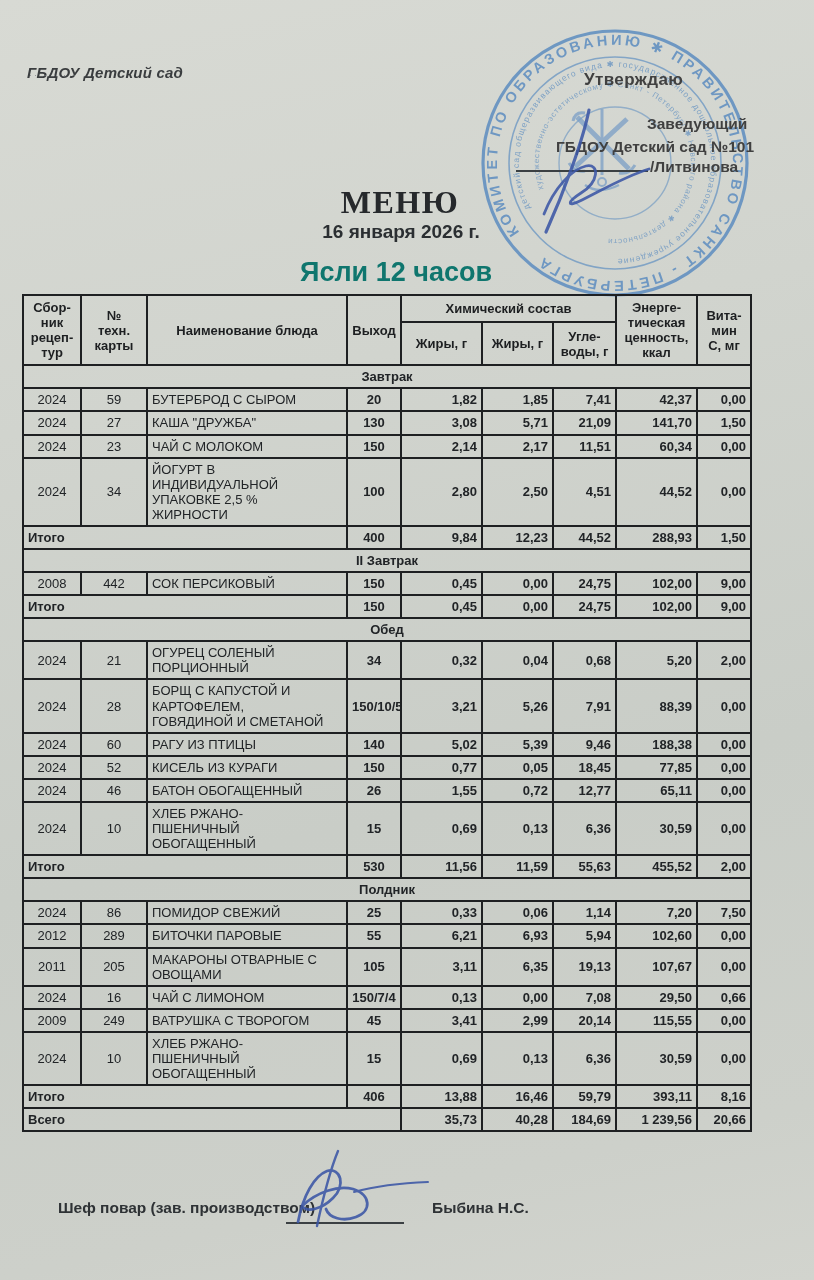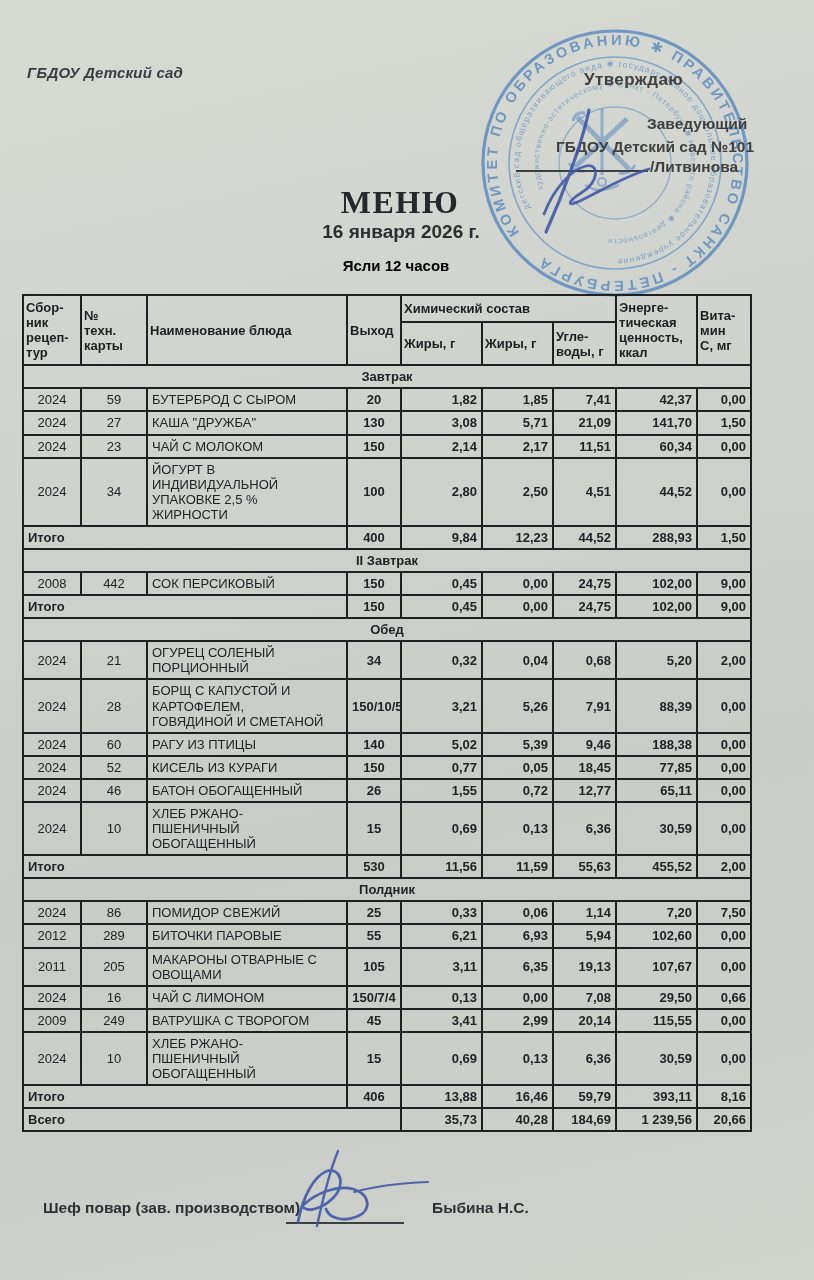--- a/index.html
+++ b/index.html
@@ -26,48 +26,48 @@
     position:absolute;left:400px;top:184px;transform:translateX(-50%);
     font-family:"Liberation Serif","DejaVu Serif",serif;
     font-size:32px;font-weight:700;letter-spacing:1.5px;color:#26292c;z-index:3;
   }
   .doc-date{
     position:absolute;left:401px;top:221px;transform:translateX(-50%);
     font-size:19px;font-weight:700;color:#2b2f32;z-index:3;white-space:nowrap;
   }
   .doc-subtitle{
     position:absolute;left:396px;top:257px;transform:translateX(-50%);
-    font-size:15px;font-weight:700;color:#000000;z-index:3;white-space:nowrap;
+    font-size:27px;font-weight:700;color:#0f766e;z-index:3;white-space:nowrap;
   }
   
   .stamp{position:absolute;left:479px;top:27px;width:272px;height:272px;z-index:1;filter:blur(.4px);opacity:.85;}
   
   .ink{position:absolute;left:0;top:0;width:814px;height:1280px;z-index:4;pointer-events:none;}
   
   table.menu{
     position:absolute;left:22px;top:294px;width:728px;z-index:2;
     border-collapse:collapse;table-layout:fixed;
   }
   table.menu td,table.menu th{
     border:2px solid #1e2022;padding:3px 4px;
     font-size:13px;line-height:1.16;vertical-align:middle;
     overflow:hidden;
   }
   table.menu th{
-    font-weight:700;text-align:left;white-space:pre-line;padding:4px 2px;color:#1d1f21;
+    font-weight:700;text-align:center;white-space:pre-line;padding:4px 2px;color:#1d1f21;
   }
   .section-title{font-size:16.5px;font-weight:700;text-align:center;padding:4px 2px;}
   .col-book,.col-card{text-align:center;font-weight:400;}
   .col-dish{text-align:left;font-weight:400;white-space:pre-line;}
   .col-yield{text-align:center;font-weight:700;font-size:12.5px;}
   .col-num{text-align:right;font-weight:700;padding-right:5px;}
   .total-row td{font-weight:700;}
   .total-label{text-align:left;font-weight:700;}
   
-  .footer-label{position:absolute;left:43px;top:1199px;font-size:15.5px;font-weight:700;color:#2e3235;z-index:2;}
+  .footer-label{position:absolute;left:58px;top:1199px;font-size:15.5px;font-weight:700;color:#2e3235;z-index:2;}
   .footer-underline{position:absolute;left:286px;top:1202px;width:118px;border-bottom:2px solid #3b4043;height:20px;z-index:2;}
   .footer-name{position:absolute;left:432px;top:1199px;font-size:15.5px;font-weight:700;color:#2e3235;z-index:2;}
 </style>
 </head>
 <body>
 
 <div class="org-label">ГБДОУ Детский сад</div>
 <div class="org-marks">·· · ··· ·</div>
 
 <svg class="stamp" viewBox="0 0 272 272">

